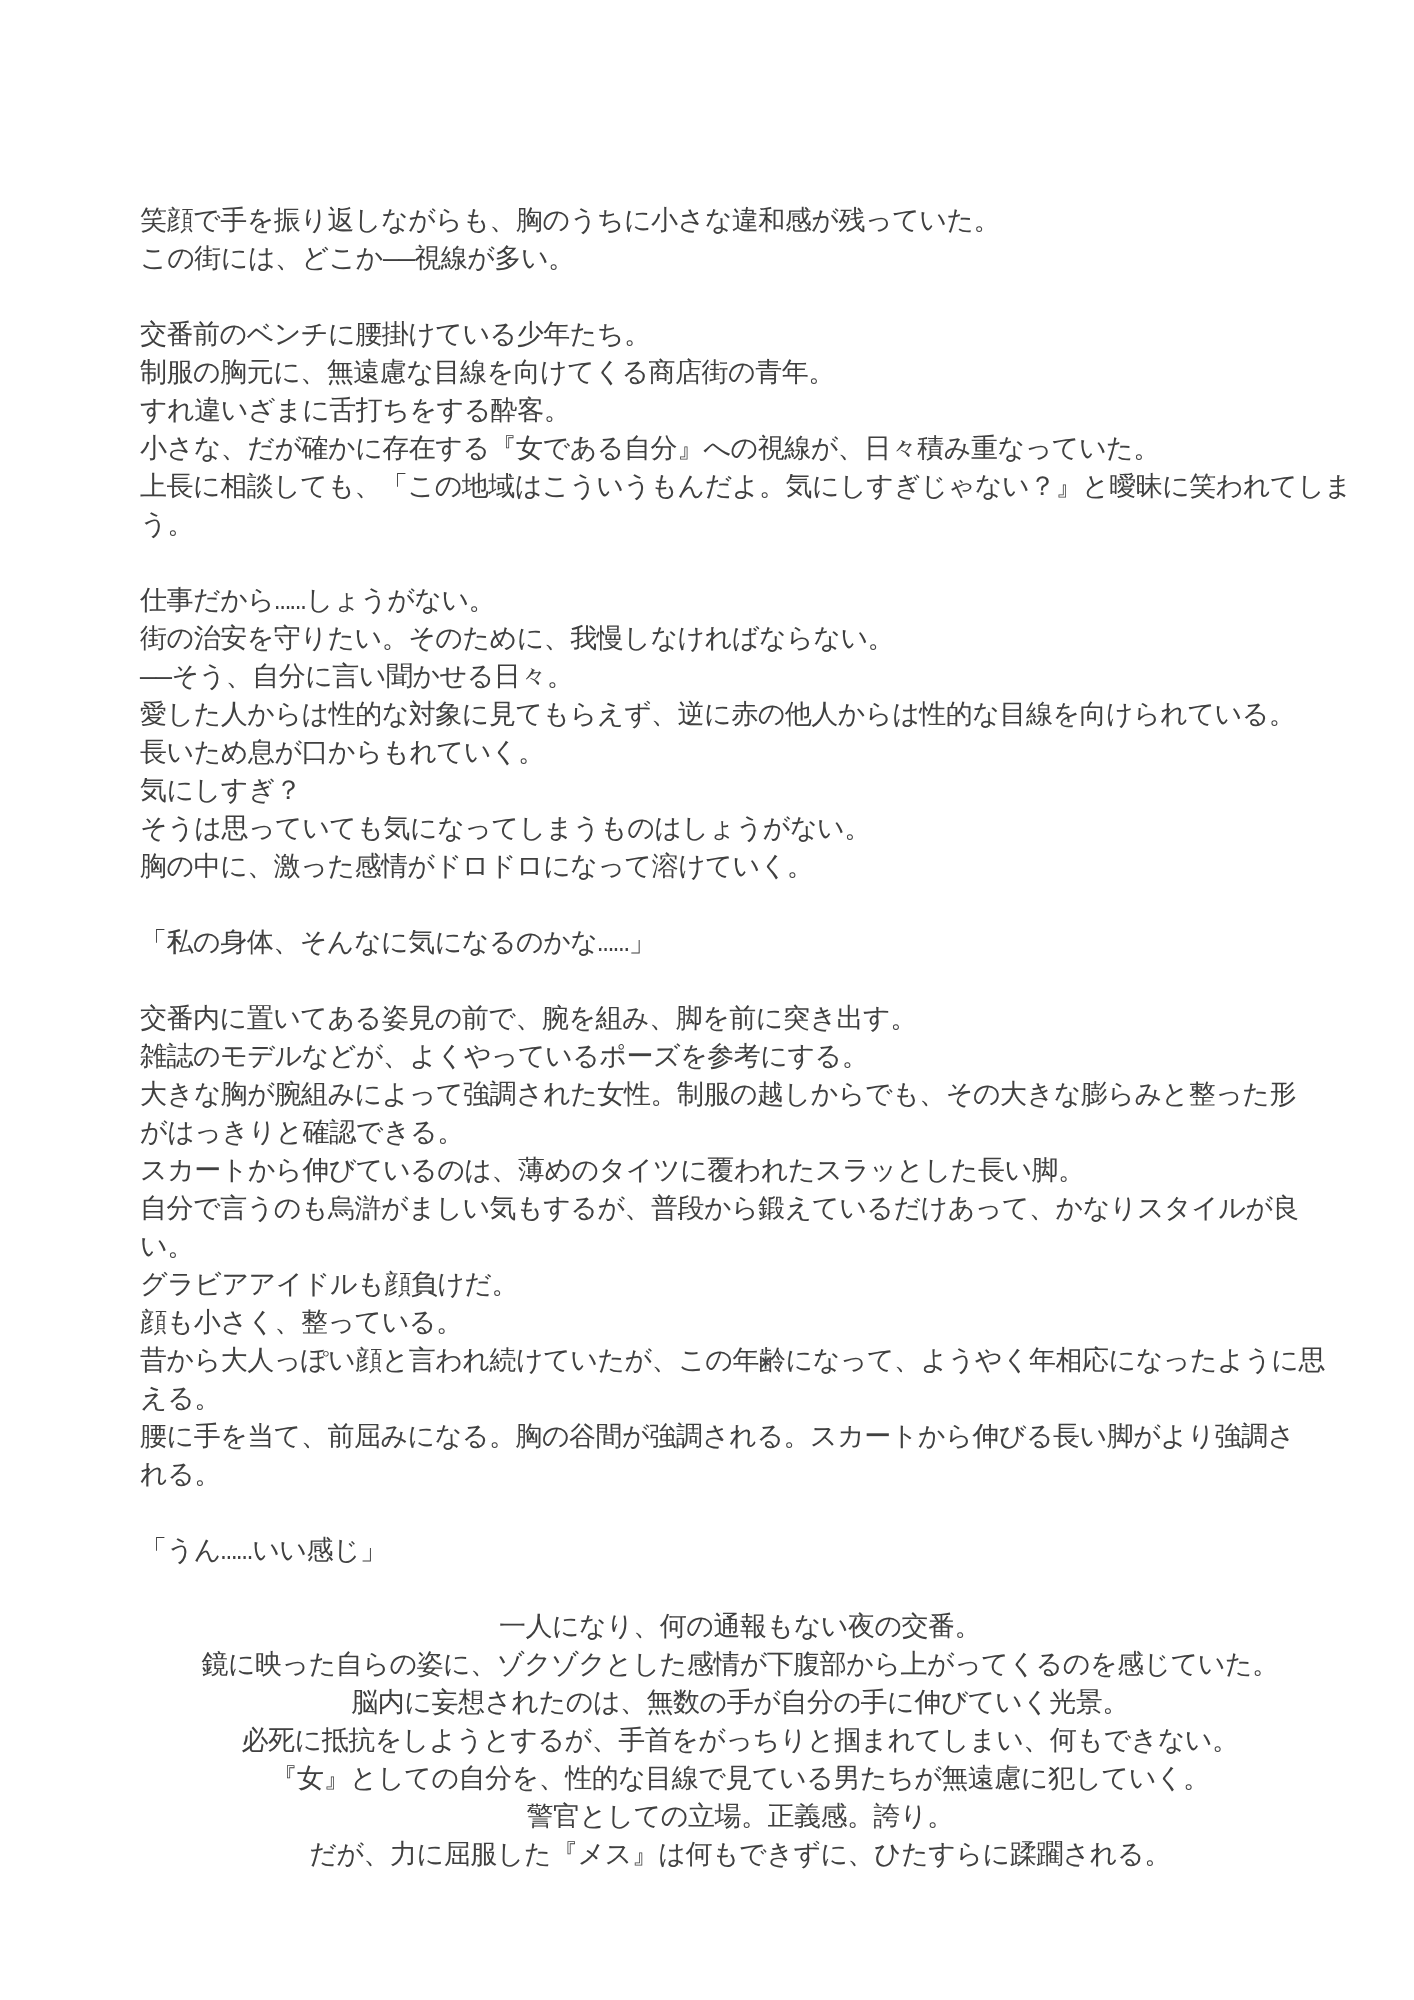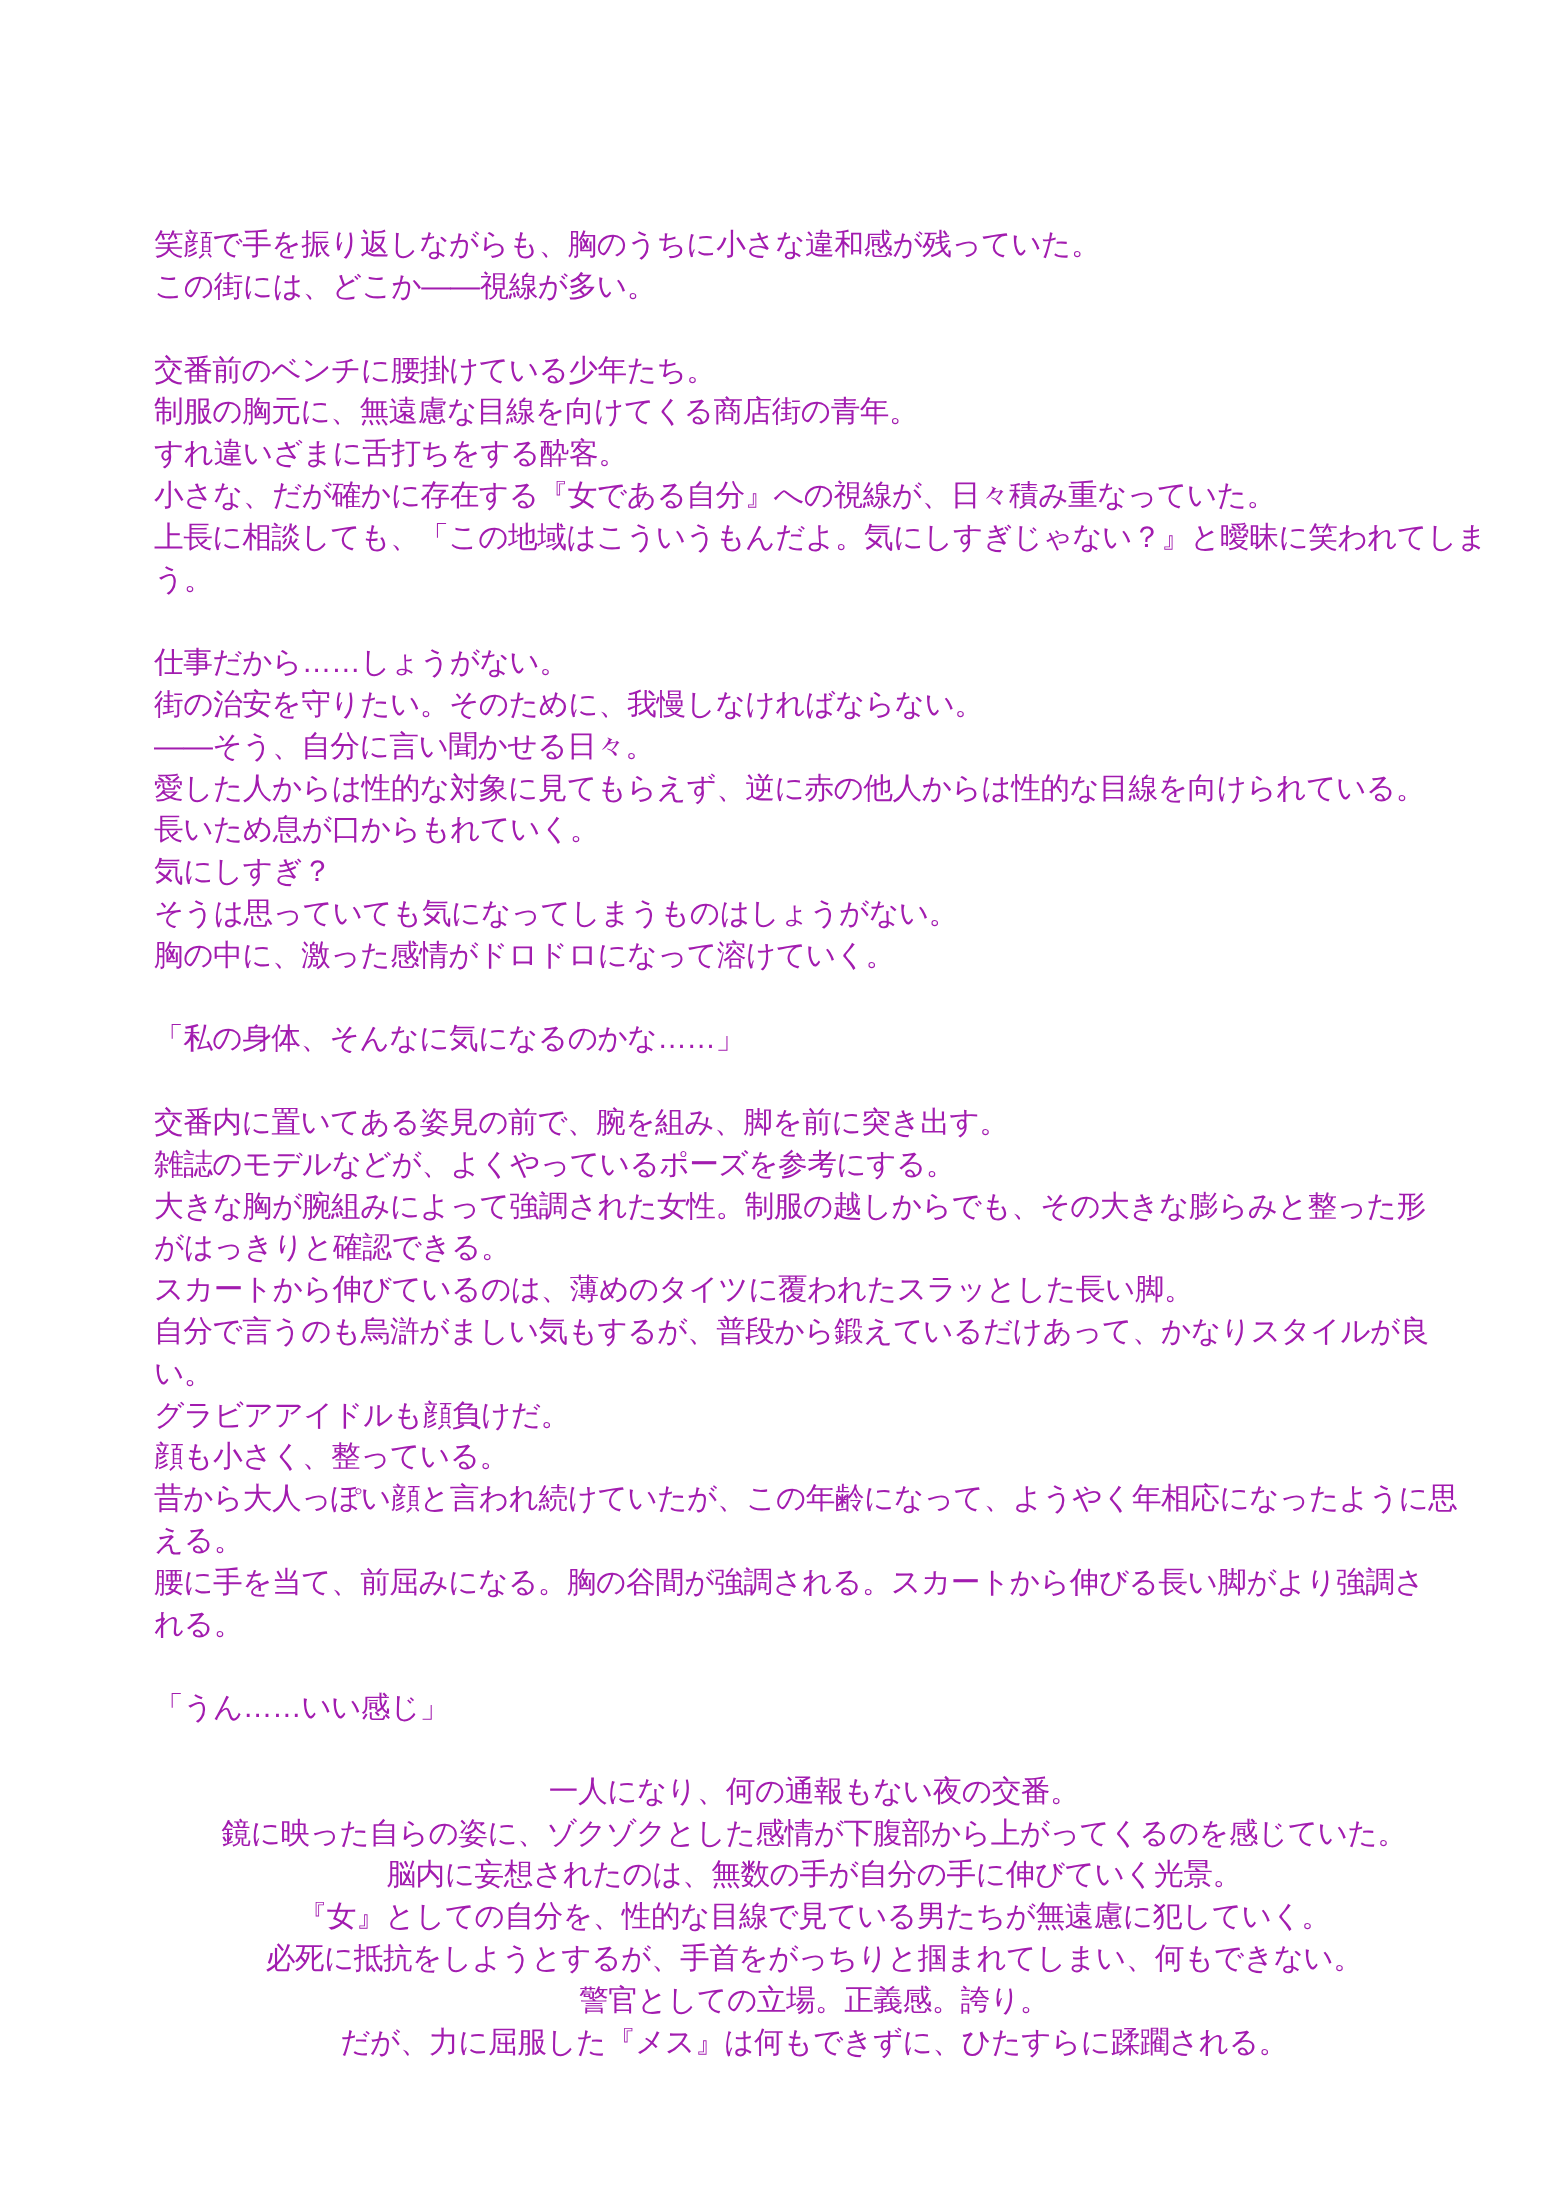--- a/index.html
+++ b/index.html
@@ -16,22 +16,22 @@
     position: relative;
     width: 1414px;
     height: 2000px;
     background: #ffffff;
   }
   .text-body {
     position: absolute;
     left: 140px;
     top: 203px;
     width: 1200px;
-    color: #a21caf;
-    font-family: Liberation Sans, sans-serif;
+    color: #404040;
+    font-family: Liberation Mono, monospace;
     font-size: 27px;
     line-height: 38px;
     font-weight: 400;
   }
   .para {
     margin: 0 0 38px 0; 
   }
   .para:last-child {
     margin-bottom: 0;
     text-align: center;
@@ -86,19 +86,19 @@
         <div class="line">腰に手を当て、前屈みになる。胸の谷間が強調される。スカートから伸びる長い脚がより強調さ</div>
         <div class="line">れる。</div>
       </div>
       <div class="para">
         <div class="line">「うん……いい感じ」</div>
       </div>
       <div class="para">
         <div class="line">一人になり、何の通報もない夜の交番。</div>
         <div class="line">鏡に映った自らの姿に、ゾクゾクとした感情が下腹部から上がってくるのを感じていた。</div>
         <div class="line">脳内に妄想されたのは、無数の手が自分の手に伸びていく光景。</div>
+        <div class="line">必死に抵抗をしようとするが、手首をがっちりと掴まれてしまい、何もできない。</div>
         <div class="line">『女』としての自分を、性的な目線で見ている男たちが無遠慮に犯していく。</div>
-        <div class="line">必死に抵抗をしようとするが、手首をがっちりと掴まれてしまい、何もできない。</div>
         <div class="line">警官としての立場。正義感。誇り。</div>
         <div class="line">だが、力に屈服した『メス』は何もできずに、ひたすらに蹂躙される。</div>
       </div>
     </div>
 </div>
 
 </body></html>

